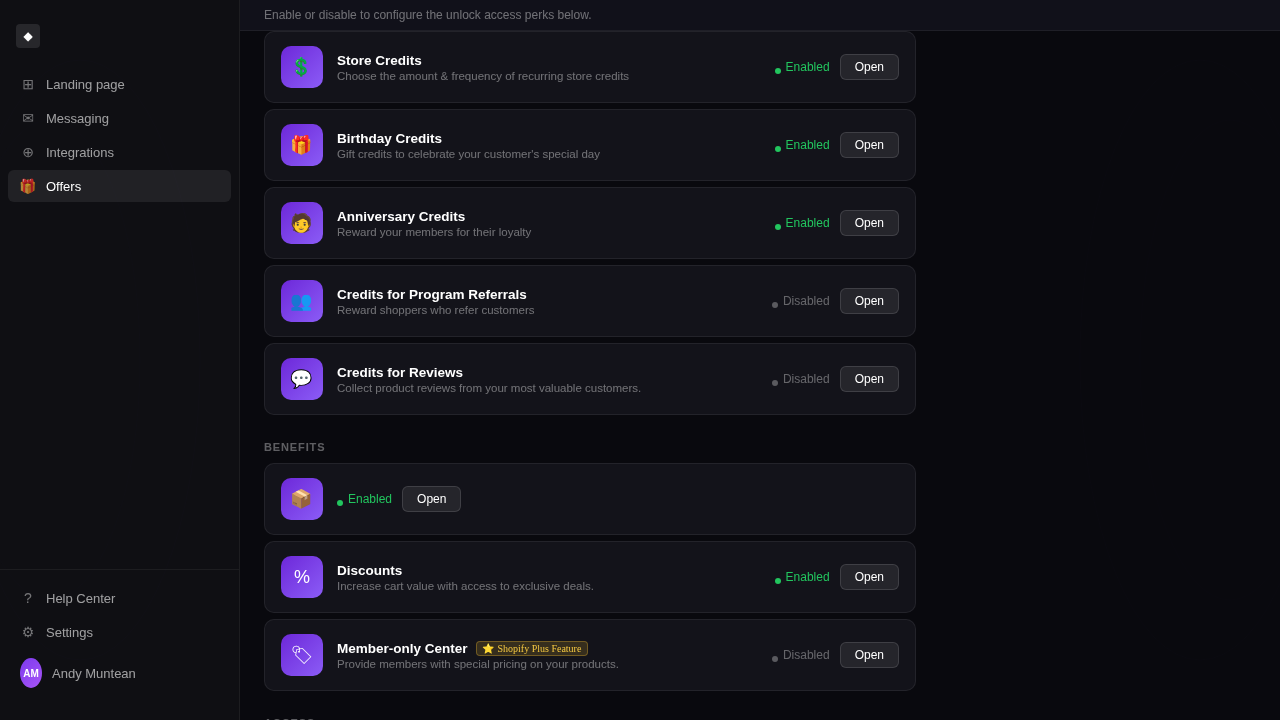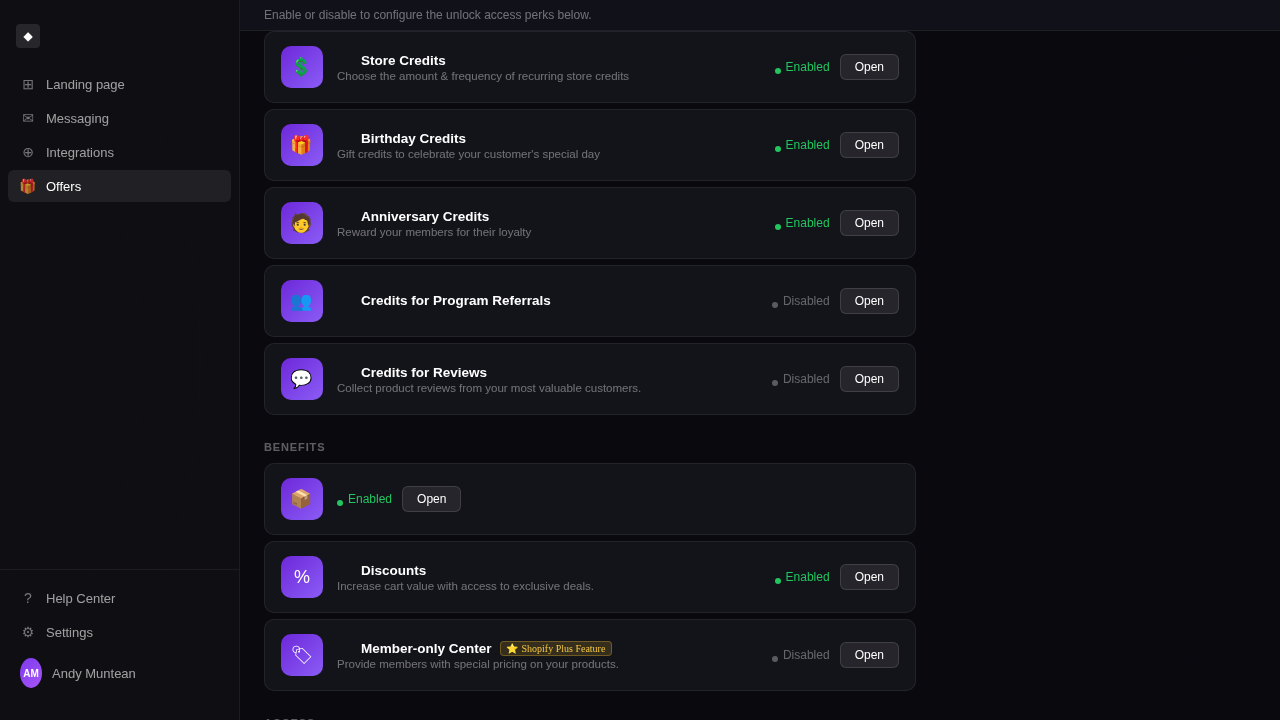--- a/index.html
+++ b/index.html
@@ -191,21 +191,20 @@
       flex: 1;
     }
     .feature-name {
       font-size: 13.5px;
       font-weight: 600;
       color: #fff;
       margin-bottom: 2px;
       display: flex;
       align-items: flex-end;
       gap: 8px;
-      margin-left: 24px;
     }
     .feature-desc {
       font-size: 11.5px;
       color: rgba(255,255,255,0.4);
     }
 
     .shopify-badge {
       background: rgba(255, 200, 50, 0.15);
       border: 1px solid rgba(255, 200, 50, 0.3);
       border-radius: 4px;
@@ -363,20 +362,21 @@
               </div>
               <button class="open-btn">Open</button>
             </div>
           </div>
           <div class="feature-card">
             <div class="feature-icon-wrap">👥</div>
             <div class="feature-info">
               <div class="feature-name">
                 <span>Credits for Program Referrals</span>
               </div>
+              <div class="feature-desc">Reward shoppers who refer customers</div>
             </div>
             <div class="feature-status">
               <div class="status-indicator">
                 <span class="status-dot disabled"></span>
                 <span class="status-text disabled">Disabled</span>
               </div>
               <button class="open-btn">Open</button>
             </div>
           </div>
           <div class="feature-card">

